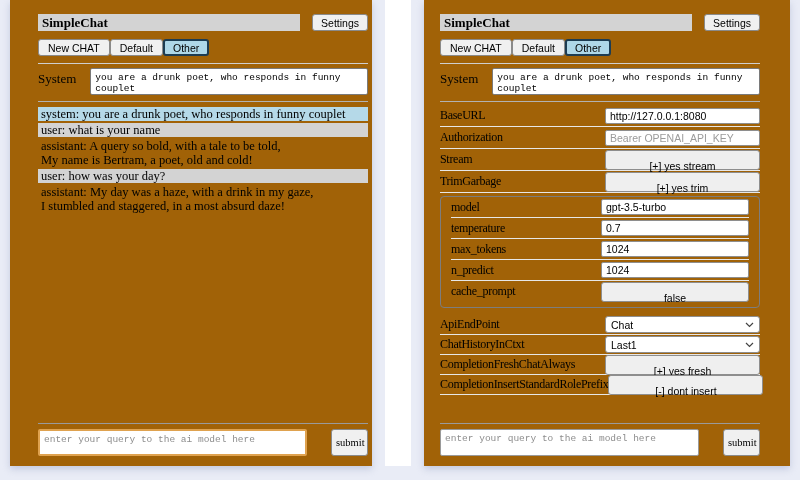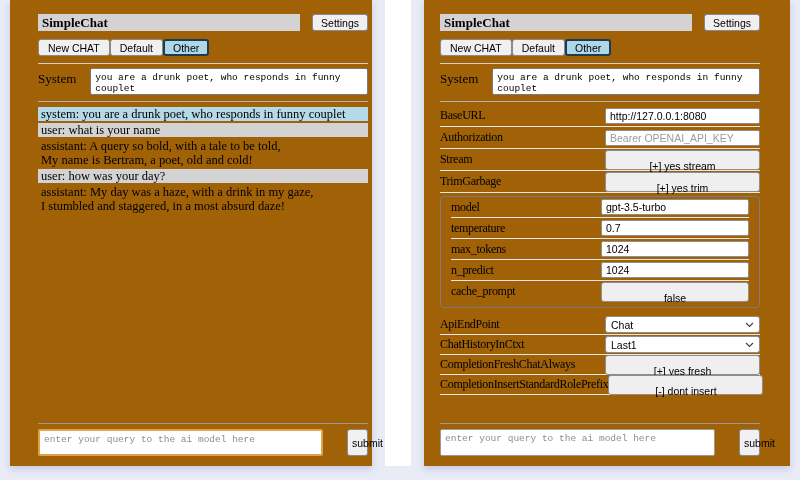--- a/index.html
+++ b/index.html
@@ -77,21 +77,21 @@
   }
   .msg-system{background:var(--system-msg-bg);}
   .msg-user{background:var(--user-msg-bg);}
   .msg-assistant{background:transparent;}
 
   .spacer{flex:1;}
 
   .query-row{display:flex;gap:24px;align-items:stretch;flex:none;height:27px;}
   .ta-query{flex:1;height:27px;border:1px solid #9a9a9a;}
   .ta-query.focused{border:2px solid var(--focus-border);}
-  .btn-submit{flex:none;width:21px;padding:1px 4px;}
+  .btn-submit{flex:none;width:37px;padding:1px 4px;font-family:Liberation Serif, serif;}
 
   
   .settings-list{flex:none;}
   .srow{
     display:flex;justify-content:space-between;align-items:center;
     height:22px;border-bottom:1px solid #e7e7e7;
   }
   .srow-label{font-size:12px;letter-spacing:-0.3px;white-space:nowrap;}
   .ctl{flex:none;width:155px;display:flex;}
   .tin{

